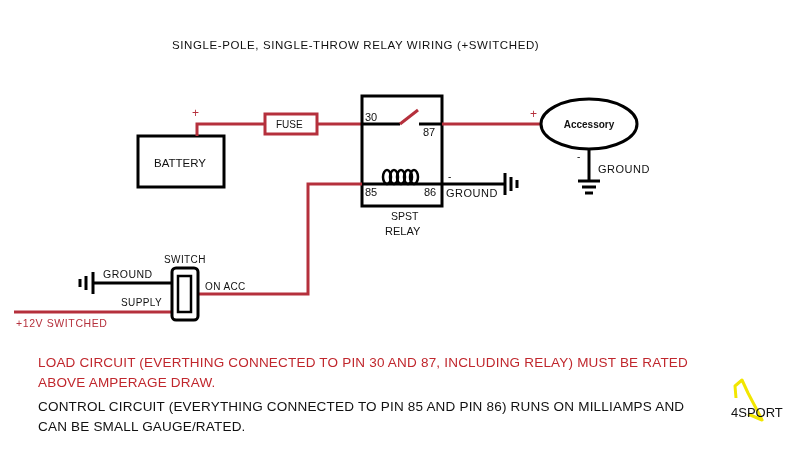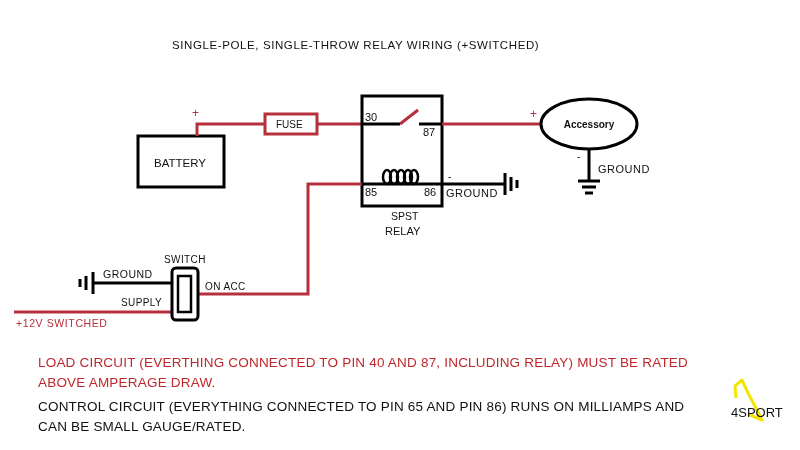--- a/index.html
+++ b/index.html
@@ -93,15 +93,15 @@
   <rect x="172" y="268" width="26" height="52" rx="4" fill="#fff" stroke="#000" stroke-width="3"></rect>
   <rect x="178" y="276" width="13" height="36" fill="#fff" stroke="#000" stroke-width="2.5"></rect>
   <text class="lbl" x="164" y="263" font-size="10" letter-spacing="0.4">SWITCH</text>
   <text class="lbl" x="205" y="290" font-size="10" letter-spacing="0.4">ON ACC</text>
 
   <g>
     <polyline points="736,398 735,386 742,380 748,393 758,412 762,420 748,414" fill="none" stroke="#f2e600" stroke-width="3" stroke-linejoin="round"></polyline>
   </g>
 </svg>
 
-<div class="note load">LOAD CIRCUIT (EVERTHING CONNECTED TO PIN 40 AND 87, INCLUDING RELAY) MUST BE RATED ABOVE AMPERAGE DRAW.</div>
-<div class="note control">CONTROL CIRCUIT (EVERYTHING CONNECTED TO PIN 65 AND PIN 86) RUNS ON MILLIAMPS AND CAN BE SMALL GAUGE/RATED.</div>
+<div class="note load">LOAD CIRCUIT (EVERTHING CONNECTED TO PIN 30 AND 87, INCLUDING RELAY) MUST BE RATED ABOVE AMPERAGE DRAW.</div>
+<div class="note control">CONTROL CIRCUIT (EVERYTHING CONNECTED TO PIN 85 AND PIN 86) RUNS ON MILLIAMPS AND CAN BE SMALL GAUGE/RATED.</div>
 <div class="logo-text">4SPORT</div>
 
 </body></html>

